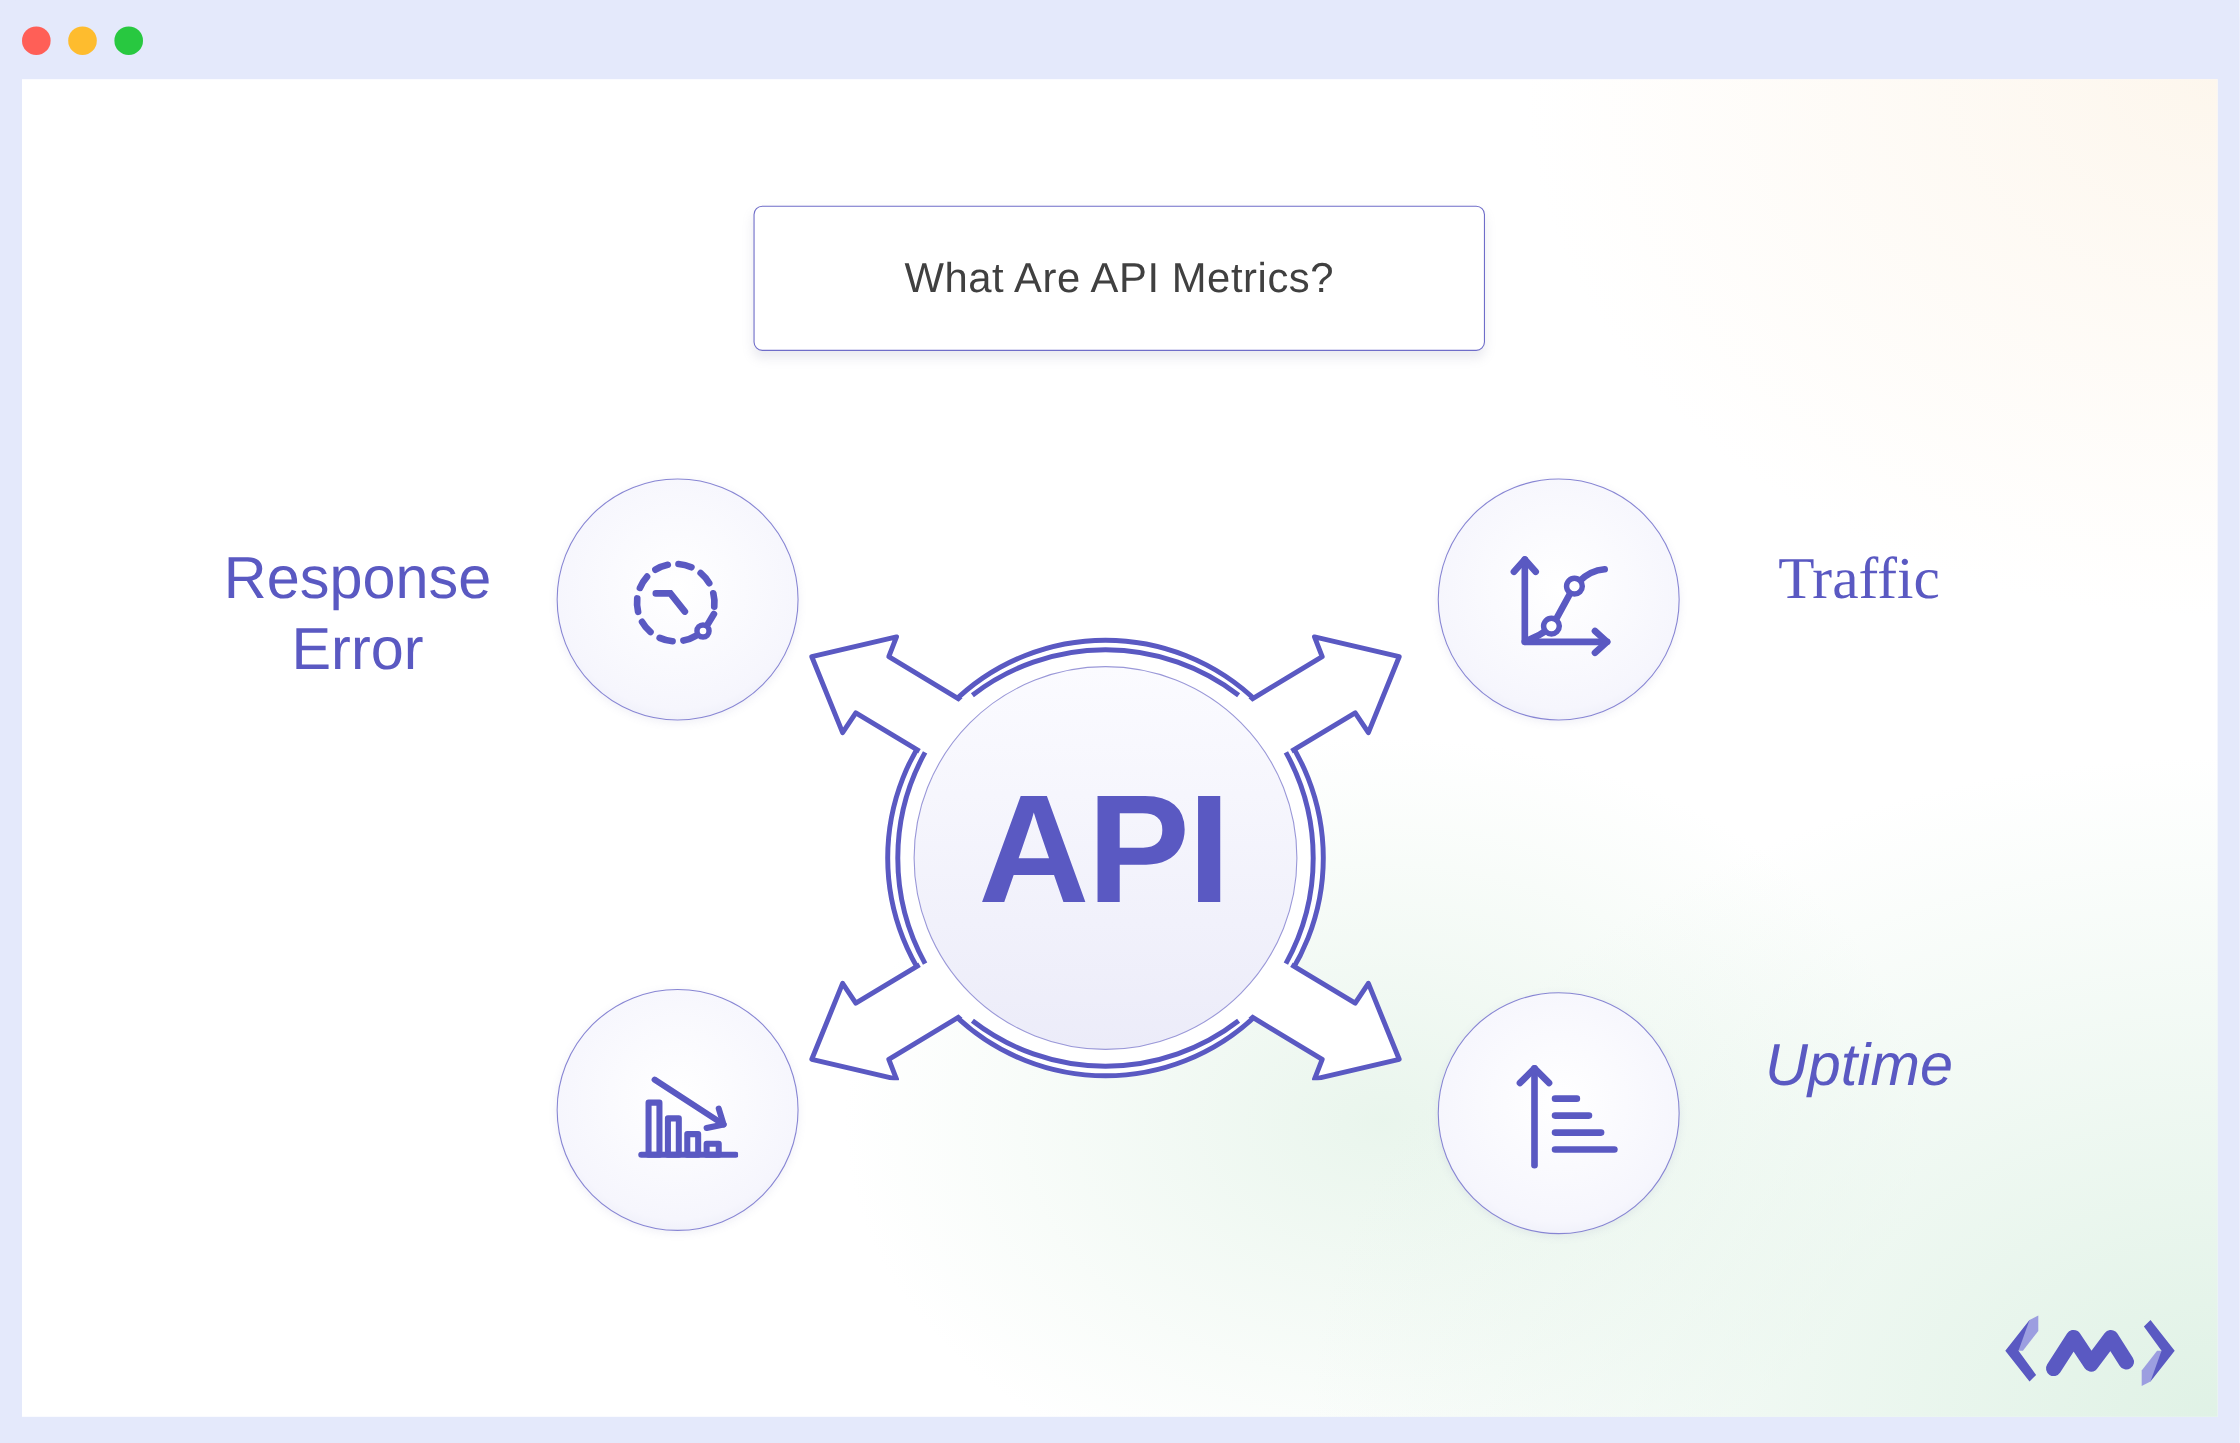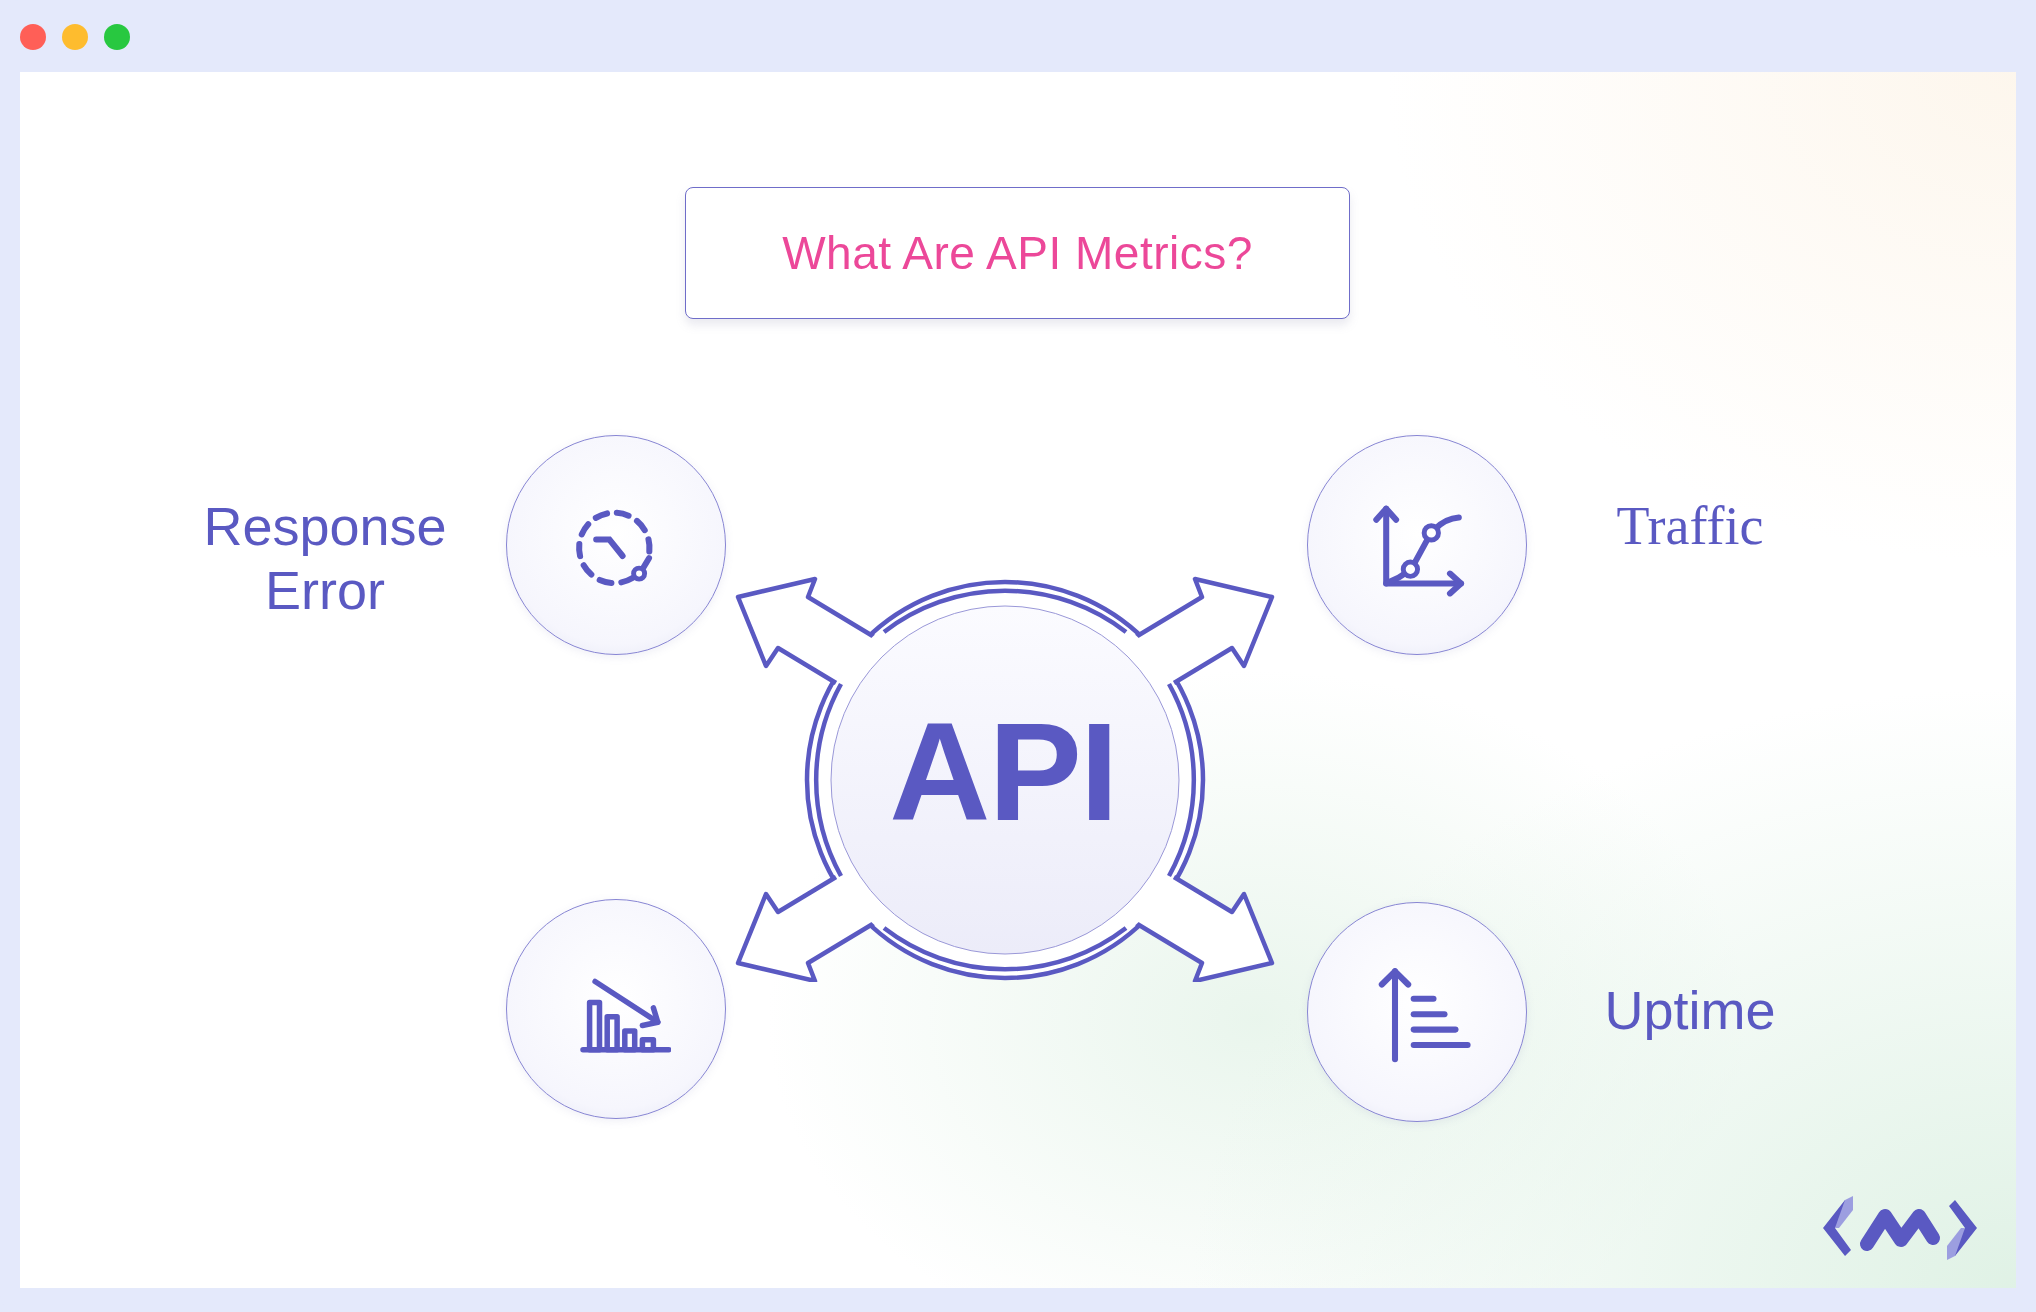--- a/index.html
+++ b/index.html
@@ -27,21 +27,21 @@
     overflow: hidden;
   }
   .title-box {
     position: absolute; left: 665px; top: 115px; width: 665px; height: 132px;
     background: #ffffff; border: 1.5px solid #6f6dc9; border-radius: 8px;
     box-shadow: 0 6px 10px rgba(140,140,170,0.18);
     display: flex; align-items: center; justify-content: center;
     box-sizing: border-box;
   }
   .title-text {
-    font-size: 46px; color: #ec4899; letter-spacing: 0.5px;
+    font-size: 38px; color: #404040; letter-spacing: 0.5px;
   }
   .label {
     position: absolute; color: #5a59c2; font-size: 54px; line-height: 64px;
     text-align: center;
   }
   .metric-circle {
     position: absolute; width: 220px; height: 220px; border-radius: 50%;
     background: radial-gradient(circle at 50% 45%, #ffffff 0%, #f6f6fd 68%, #ecedf8 80%, #f4f5fb 100%);
     border: 1.5px solid #8785d3;
     box-sizing: border-box;
@@ -154,21 +154,21 @@
           <rect x="26" y="44" width="9" height="43"></rect>
           <rect x="42" y="57" width="9" height="30"></rect>
           <rect x="58" y="70" width="9" height="17"></rect>
           <rect x="74" y="78" width="10" height="9"></rect>
           <path d="M 31 25 L 88 62"></path>
           <path d="M 74 65 L 88 62 L 84 49"></path>
         </g>
       </svg>
     </div>
 
-    <div class="label" style="left:1520px; top:906px; width:300px;">
+    <div class="label" style="left:1520px; top:864px; width:300px;font-style:italic;">
       <div>Uptime</div>
     </div>
     <div class="metric-circle" style="left:1287px; top:830px;">
       <svg viewBox="0 0 100 100">
         <g fill="none" stroke="#5a59c2" stroke-width="5.5" stroke-linecap="round" stroke-linejoin="round">
           <path d="M 30 93 L 30 13"></path>
           <path d="M 18 25 L 30 13 L 42 25"></path>
           <path d="M 47 38 L 65 38"></path>
           <path d="M 47 52 L 75 52"></path>
           <path d="M 47 66 L 85 66"></path>

